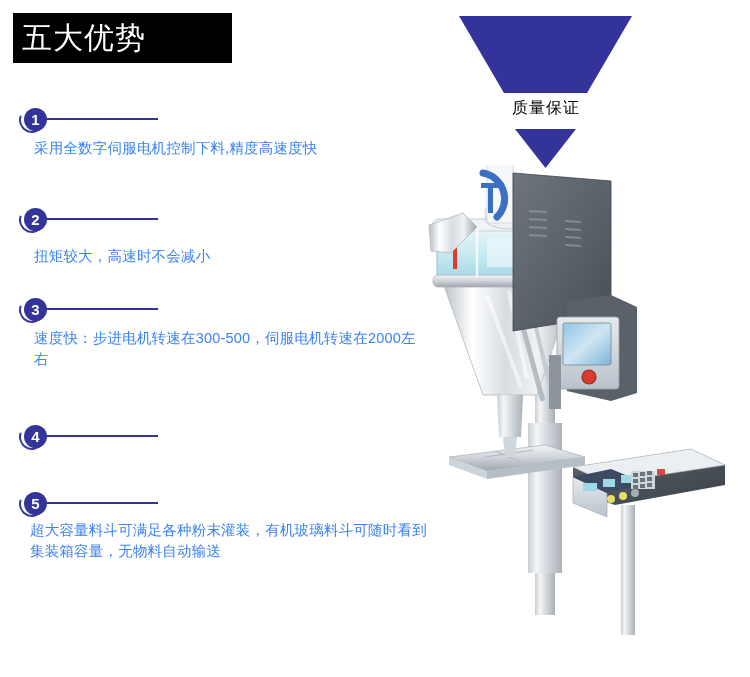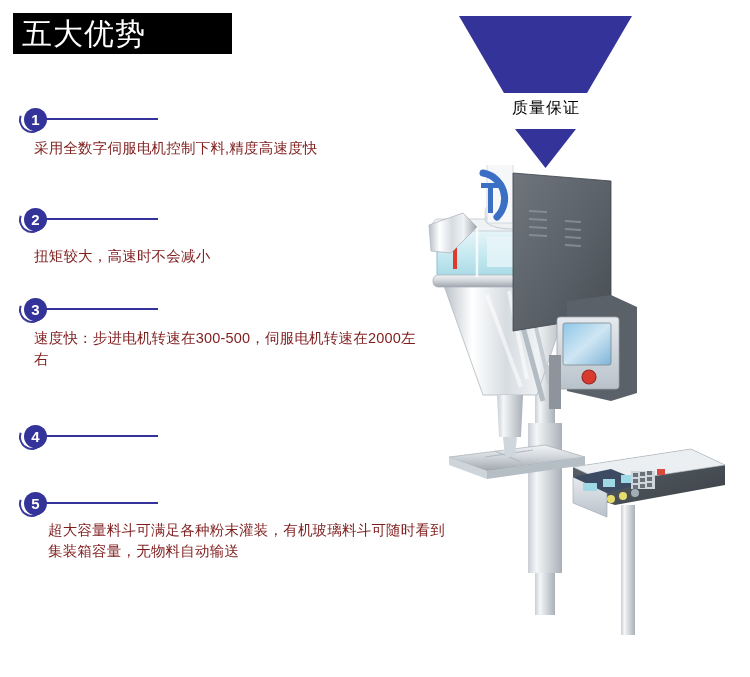--- a/index.html
+++ b/index.html
@@ -22,21 +22,21 @@
     height: 677px;
     background: #ffffff;
   }
 
   
   .title-banner {
     position: absolute;
     left: 13px;
     top: 13px;
     width: 219px;
-    height: 41px;
+    height: 50px;
     background: #000000;
     display: flex;
     align-items: center;
   }
   .title-banner-text {
     color: #ffffff;
     font-size: 30px;
     line-height: 1;
     letter-spacing: 1px;
     padding-left: 9px;
@@ -103,21 +103,21 @@
     left: 45px;
     top: 12px;
     width: 113px;
     height: 2px;
     background: #33339a;
   }
   .feature-text {
     position: absolute;
     left: 34px;
     width: 400px;
-    color: #7f1d1d;
+    color: #3b82f6;
     font-size: 14.5px;
     line-height: 21px;
     letter-spacing: 0.2px;
   }
 
   
   .funnel {
     position: absolute;
     left: 440px;
     top: 0px;
@@ -220,21 +220,21 @@
     </div>
 
     <div class="feature" style="top:490px">
       <div class="feature-head">
         <div class="badge-wrap">
           <div class="badge-arc"></div>
           <div class="badge-circle">5</div>
         </div>
         <div class="badge-line"></div>
       </div>
-      <div class="feature-text" style="top:30px; left:48px; width:398px">超大容量料斗可满足各种粉末灌装，有机玻璃料斗可随时看到集装箱容量，无物料自动输送</div>
+      <div class="feature-text" style="top:30px; left:30px; width:398px">超大容量料斗可满足各种粉末灌装，有机玻璃料斗可随时看到集装箱容量，无物料自动输送</div>
     </div>
 
   </div>
 
   <div class="funnel">
     <div class="funnel-top"></div>
     <div class="funnel-label">质量保证</div>
     <div class="funnel-bottom"></div>
   </div>
 

